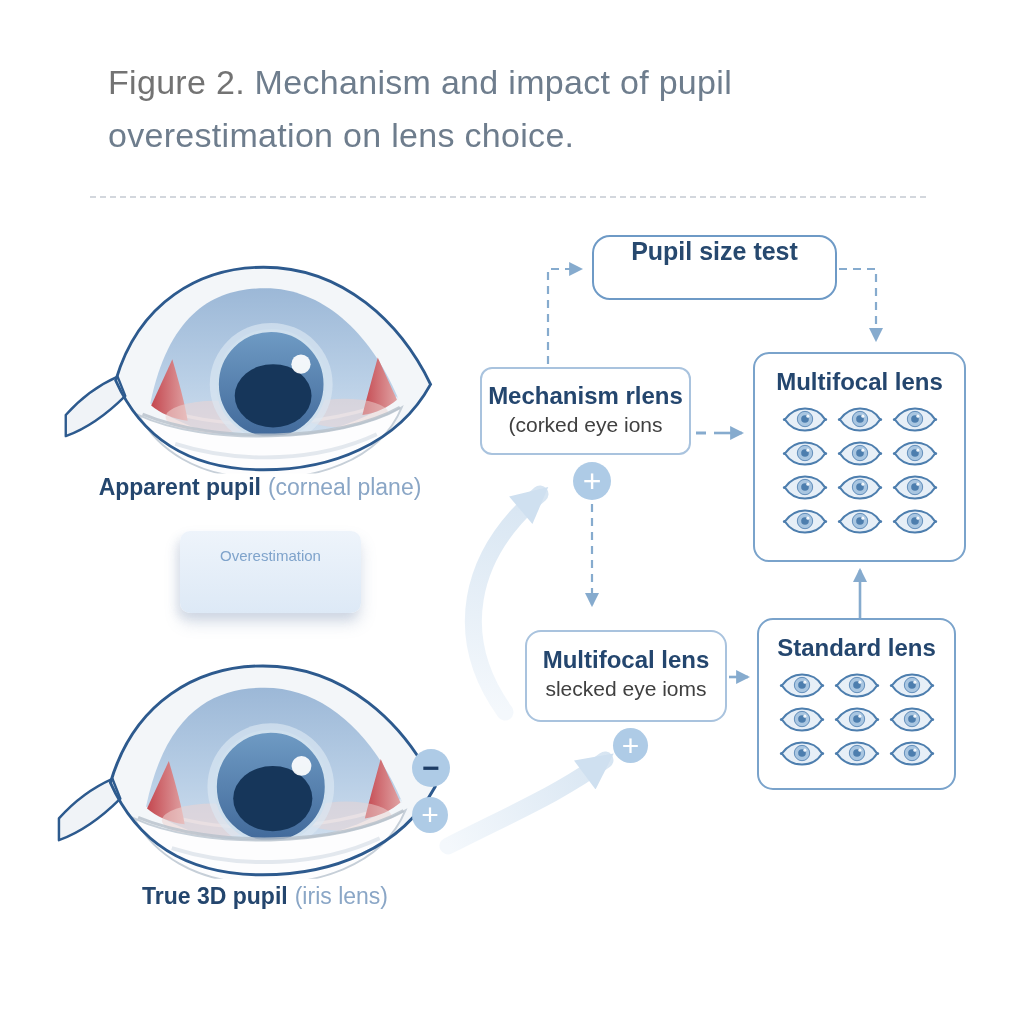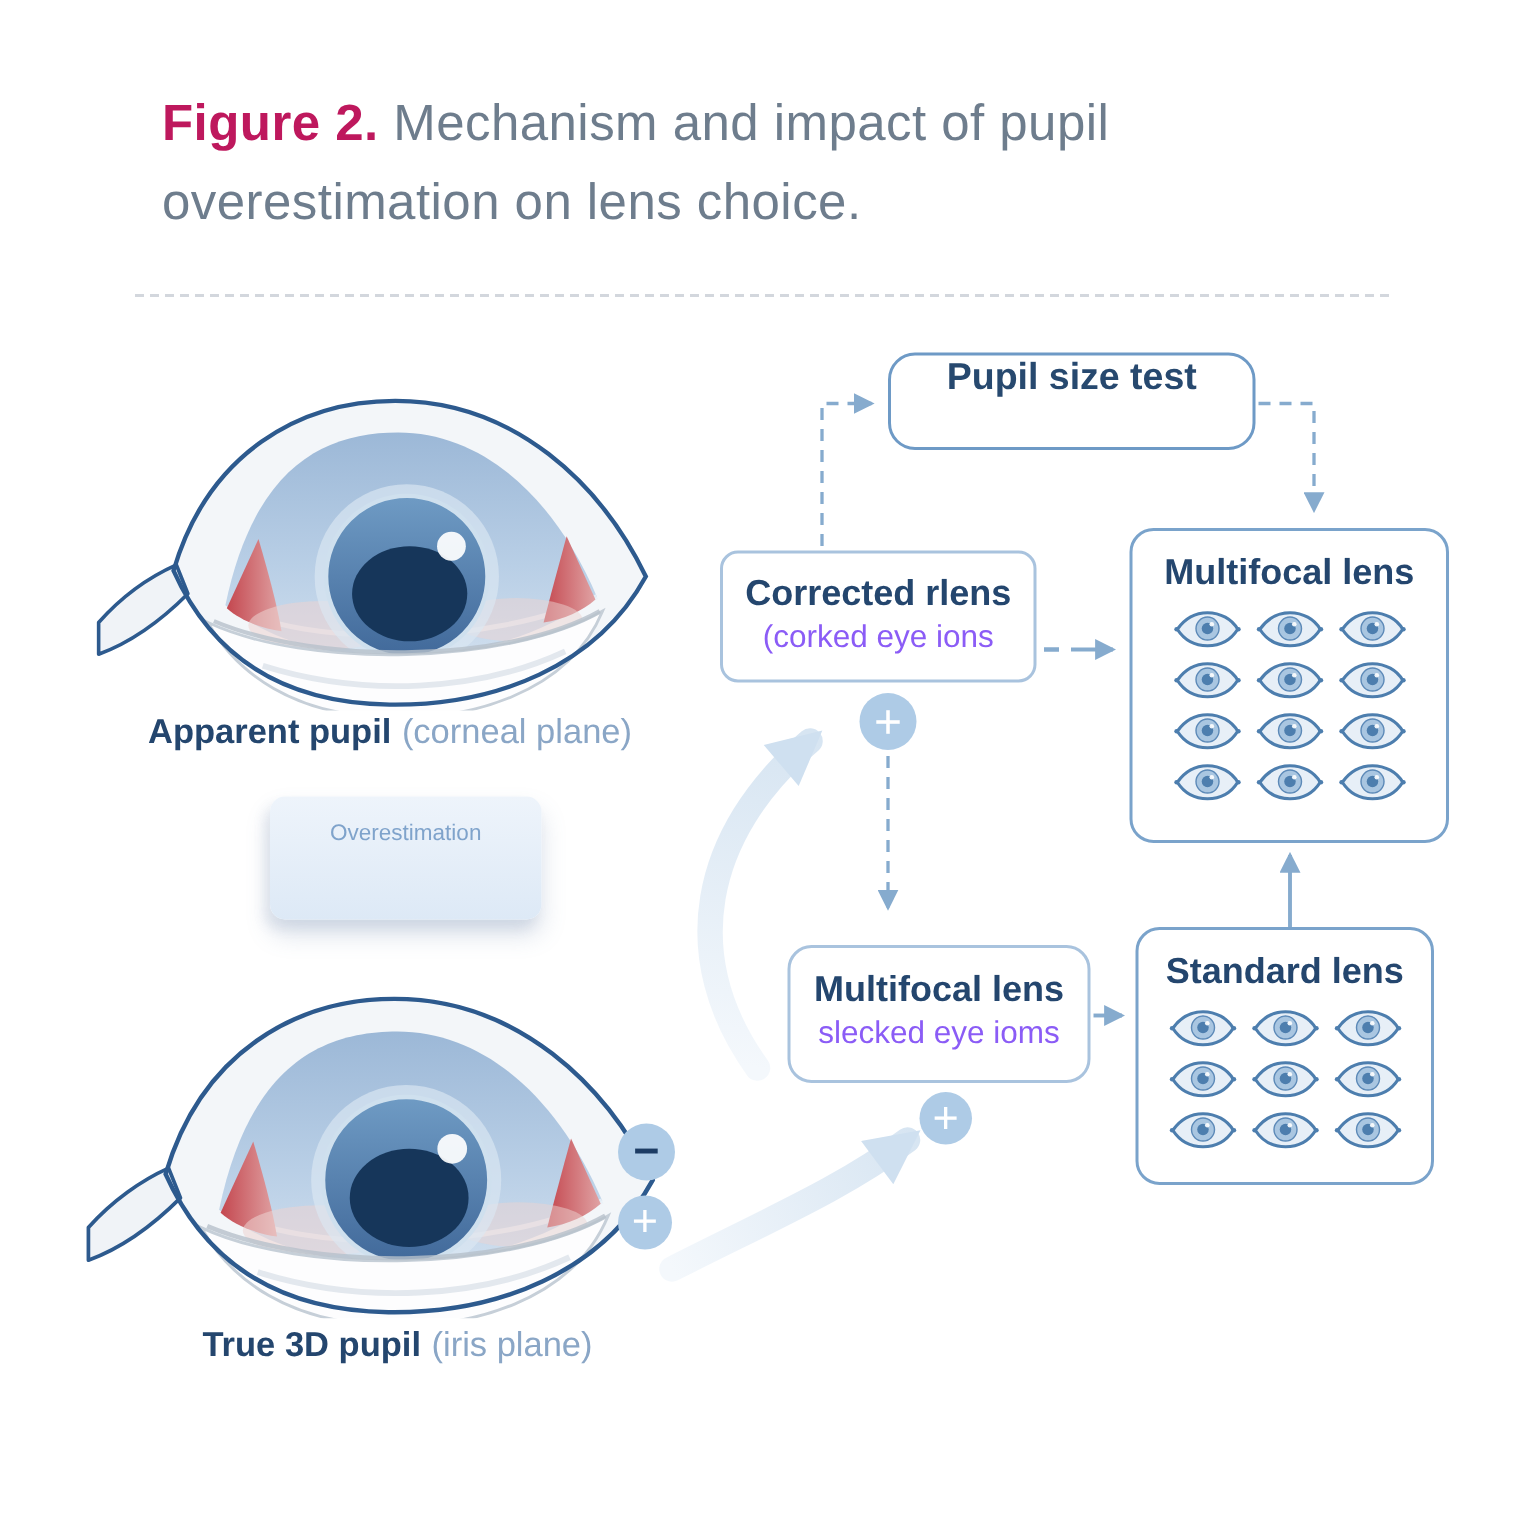--- a/index.html
+++ b/index.html
@@ -3,21 +3,21 @@
 <meta charset="utf-8">
 <style>
   * { margin:0; padding:0; box-sizing:border-box; }
   html,body { width:1024px; height:1024px; background:#ffffff; overflow:hidden;
               font-family:"Liberation Sans","DejaVu Sans",sans-serif; }
   .canvas { position:relative; width:1024px; height:1024px; background:#ffffff; }
 
   
   .fig-title { position:absolute; left:108px; top:56px; width:760px;
                font-size:34px; line-height:1.55; font-weight:400; color:#6e7d8d; letter-spacing:.3px; }
-  .fig-title .t-prefix { font-weight:700; color:#be185d; }
+  .fig-title .t-prefix { font-weight:400; color:#737373; }
   .divider { position:absolute; left:90px; top:196px; width:836px; height:0;
              border-top:2px dashed #d3d7dd; }
 
   
   .eye-wrap { position:absolute; }
   .eye-top    { left:60px;  top:236px; width:384px; height:240px; }
   .eye-bottom { left:53px;  top:634px; width:396px; height:247px; }
   .eye-wrap svg { width:100%; height:100%; display:block; }
 
   
@@ -40,21 +40,21 @@
   
   .flow-box { position:absolute; background:#ffffff; z-index:3; }
   .box-pupil-test { left:592px; top:235px; width:245px; height:65px;
              border:2.5px solid #6e9ac6; border-radius:18px;
              display:flex; align-items:flex-start; justify-content:center;
              font-size:25px; font-weight:700; color:#27496f; }
   .box-plain { border:2px solid #a9c3de; border-radius:12px; text-align:center; }
   .box-corrected { left:480px; top:367px; width:211px; height:88px; padding-top:13px; }
   .box-mid       { left:525px; top:630px; width:202px; height:92px; padding-top:14px; border-radius:16px; }
   .fb-title { font-size:24px; font-weight:700; color:#24466e; }
-  .fb-sub   { font-size:21px; color:#8b5cf6; margin-top:3px; }
+  .fb-sub   { font-size:21px; color:#404040; margin-top:3px; }
 
   .box-grid { border:2.5px solid #7aa3cb; border-radius:16px; text-align:center; }
   .box-multifocal-grid { left:753px; top:352px; width:213px; height:210px; padding-top:14px; }
   .box-standard-grid   { left:757px; top:618px; width:199px; height:172px; padding-top:14px;text-align:center; }
   .eye-grid { display:grid; justify-content:center; column-gap:9px; row-gap:7px; margin-top:10px; }
   .eye-ico { width:46px; height:27px; display:block; }
 
   
   .sym-circle { position:absolute; border-radius:50%; background:#aecbe6; z-index:4;
                 display:flex; align-items:center; justify-content:center;
@@ -172,33 +172,33 @@
 
   <div class="callout">
     <div class="callout-label">Overestimation</div>
   </div>
 
   <div class="eye-wrap eye-bottom">
     <svg viewBox="0 0 400 245">
         <use href="#bigEye"></use>
       </svg>
   </div>
-  <div class="caption cap-bottom"><span>True 3D pupil</span><span class="cap-light">(iris plane)</span></div>
+  <div class="caption cap-bottom"><span>True 3D pupil</span><span class="cap-light">(iris lens)</span></div>
 
   <div class="sym-circle c-minus">−</div>
   <div class="sym-circle c-plus-eye">+</div>
   <div class="sym-circle c-plus-a">+</div>
   <div class="sym-circle c-plus-b">+</div>
 
   <div class="flow-box box-pupil-test">
     <span>Pupil size test</span>
   </div>
 
   <div class="flow-box box-plain box-corrected">
-    <div class="fb-title">Corrected rlens</div>
+    <div class="fb-title">Mechanism rlens</div>
     <div class="fb-sub">(corked eye ions</div>
   </div>
 
   <div class="flow-box box-grid box-multifocal-grid">
     <div class="fb-title">Multifocal lens</div>
     <div class="eye-grid" style="grid-template-columns: repeat(3, auto);">
         <svg viewBox="0 0 48 28" class="eye-ico">
           <use href="#eyeIcon"></use>
         </svg>
         <svg viewBox="0 0 48 28" class="eye-ico">

